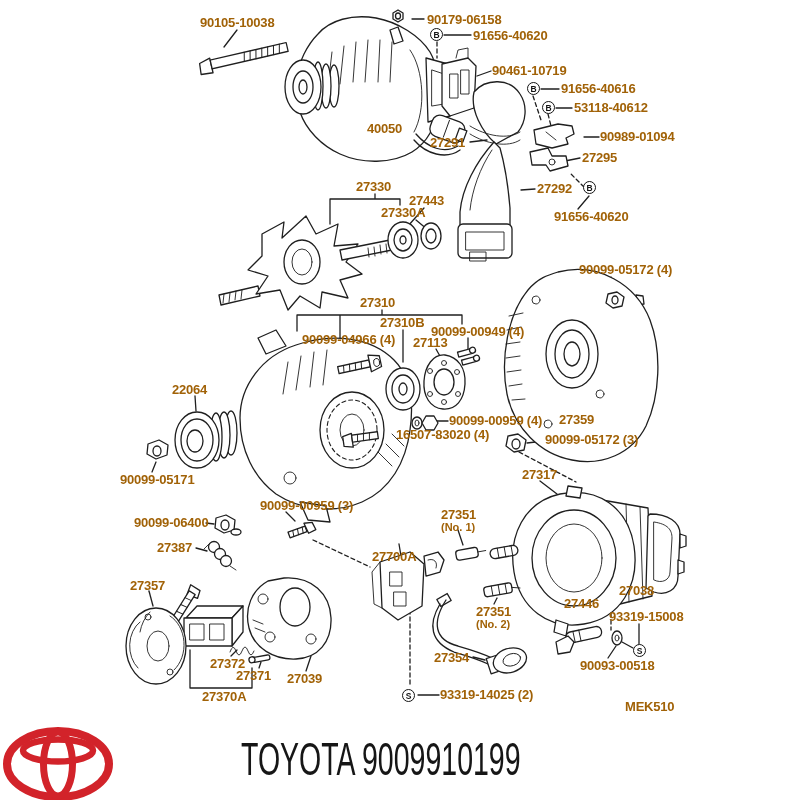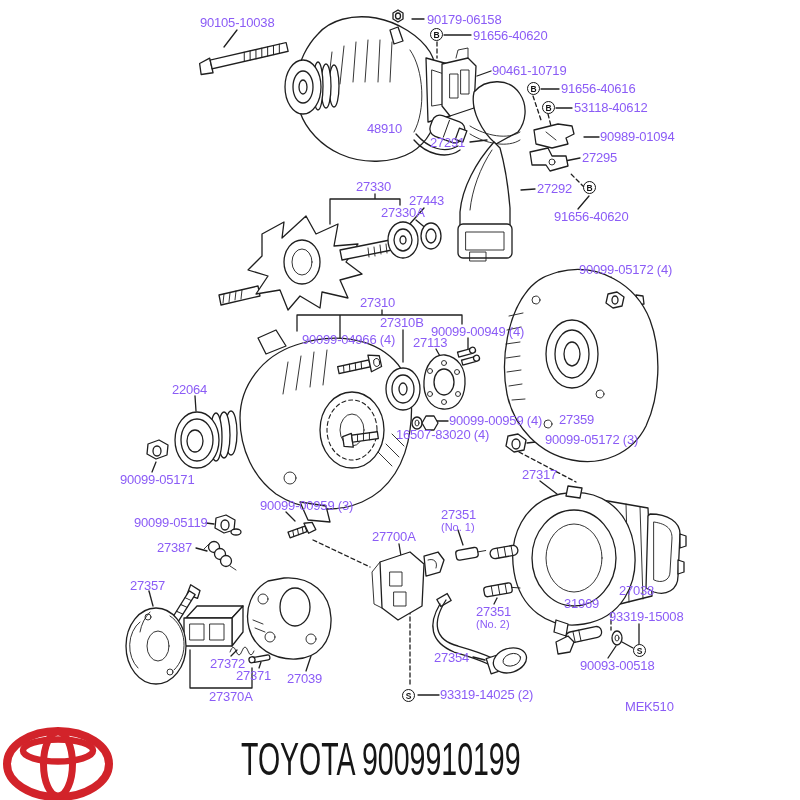--- a/index.html
+++ b/index.html
@@ -5,21 +5,21 @@
   html,body{margin:0;padding:0}
   body{width:800px;height:800px;background:#fff;overflow:hidden;position:relative;
        font-family:"Liberation Sans",sans-serif}
   .stage{position:absolute;left:0;top:0;width:800px;height:800px}
   svg.art{position:absolute;left:0;top:0}
   svg.art *{stroke:#1f1f1f;stroke-width:1.3;fill:none;stroke-linecap:round;stroke-linejoin:round}
   svg.art .f{fill:#fff}
   svg.art .lead{stroke-width:1.1}
   svg.art .dash{stroke-width:1.1;stroke-dasharray:4 3}
   svg.art .thin{stroke-width:0.9}
-  .lbl{position:absolute;font-weight:normal;font-size:13px;letter-spacing:-0.2px;color:#8b5cf6;
+  .lbl{position:absolute;font-weight:bold;font-size:13px;letter-spacing:-0.2px;color:#a16207;
        white-space:nowrap;line-height:1.05}
   .lbl .sub{display:block;font-size:11px;letter-spacing:0}
   .marker{position:absolute;width:13px;height:13px;border:1.6px solid #141414;border-radius:50%;
           background:#fff;color:#141414;font-size:8.5px;font-weight:bold;
           display:flex;align-items:center;justify-content:center;box-sizing:border-box}
   .brand{position:absolute;left:241px;top:736px;font-size:46px;font-weight:400;color:#161616;
          line-height:1;transform:scaleX(0.62);transform-origin:0 50%;white-space:nowrap}
   svg.logo{position:absolute;left:2px;top:726px}
   svg.logo ellipse{fill:none}
 </style>
@@ -359,57 +359,57 @@
   <div class="lbl" style="left:200px;top:16px">90105-10038</div>
   <div class="lbl" style="left:427px;top:13px">90179-06158</div>
   <div class="lbl" style="left:473px;top:29px">91656-40620</div>
   <div class="lbl" style="left:492px;top:64px">90461-10719</div>
   <div class="lbl" style="left:561px;top:82px">91656-40616</div>
   <div class="lbl" style="left:574px;top:101px">53118-40612</div>
   <div class="lbl" style="left:600px;top:130px">90989-01094</div>
   <div class="lbl" style="left:582px;top:151px">27295</div>
   <div class="lbl" style="left:537px;top:182px">27292</div>
   <div class="lbl" style="left:554px;top:210px">91656-40620</div>
-  <div class="lbl" style="left:367px;top:122px">48910</div>
+  <div class="lbl" style="left:367px;top:122px">40050</div>
   <div class="lbl" style="left:430px;top:136px">27291</div>
   <div class="lbl" style="left:356px;top:180px">27330</div>
   <div class="lbl" style="left:409px;top:194px">27443</div>
   <div class="lbl" style="left:381px;top:206px">27330A</div>
   <div class="lbl" style="left:360px;top:296px">27310</div>
   <div class="lbl" style="left:380px;top:316px">27310B</div>
   <div class="lbl" style="left:431px;top:325px">90099-00949 (4)</div>
   <div class="lbl" style="left:302px;top:333px">90099-04966 (4)</div>
   <div class="lbl" style="left:413px;top:336px">27113</div>
   <div class="lbl" style="left:579px;top:263px">90099-05172 (4)</div>
   <div class="lbl" style="left:559px;top:413px">27359</div>
   <div class="lbl" style="left:172px;top:383px">22064</div>
   <div class="lbl" style="left:120px;top:473px">90099-05171</div>
   <div class="lbl" style="left:449px;top:414px">90099-00959 (4)</div>
   <div class="lbl" style="left:396px;top:428px">16507-83020 (4)</div>
   <div class="lbl" style="left:545px;top:433px">90099-05172 (3)</div>
   <div class="lbl" style="left:522px;top:468px">27317</div>
   <div class="lbl" style="left:260px;top:499px">90099-00959 (3)</div>
-  <div class="lbl" style="left:134px;top:516px">90099-05119</div>
+  <div class="lbl" style="left:134px;top:516px">90099-06400</div>
   <div class="lbl" style="left:157px;top:541px">27387</div>
-  <div class="lbl" style="left:372px;top:530px">27700A</div>
+  <div class="lbl" style="left:372px;top:550px">27700A</div>
   <div class="lbl" style="left:441px;top:508px">
     <span>27351</span>
     <span class="sub">(No. 1)</span>
   </div>
   <div class="lbl" style="left:130px;top:579px">27357</div>
   <div class="lbl" style="left:210px;top:657px">27372</div>
   <div class="lbl" style="left:236px;top:669px">27371</div>
   <div class="lbl" style="left:287px;top:672px">27039</div>
-  <div class="lbl" style="left:209px;top:690px">27370A</div>
+  <div class="lbl" style="left:202px;top:690px">27370A</div>
   <div class="lbl" style="left:476px;top:605px">
     <span>27351</span>
     <span class="sub">(No. 2)</span>
   </div>
   <div class="lbl" style="left:434px;top:651px">27354</div>
-  <div class="lbl" style="left:564px;top:597px">31969</div>
+  <div class="lbl" style="left:564px;top:597px">27446</div>
   <div class="lbl" style="left:619px;top:584px">27038</div>
   <div class="lbl" style="left:609px;top:610px">93319-15008</div>
   <div class="lbl" style="left:580px;top:659px">90093-00518</div>
   <div class="lbl" style="left:440px;top:688px">93319-14025 (2)</div>
   <div class="lbl" style="left:625px;top:700px">MEK510</div>
 
   <div class="marker" style="left:430px;top:28px">B</div>
   <div class="marker" style="left:527px;top:82px">B</div>
   <div class="marker" style="left:542px;top:101px">B</div>
   <div class="marker" style="left:583px;top:181px">B</div>

